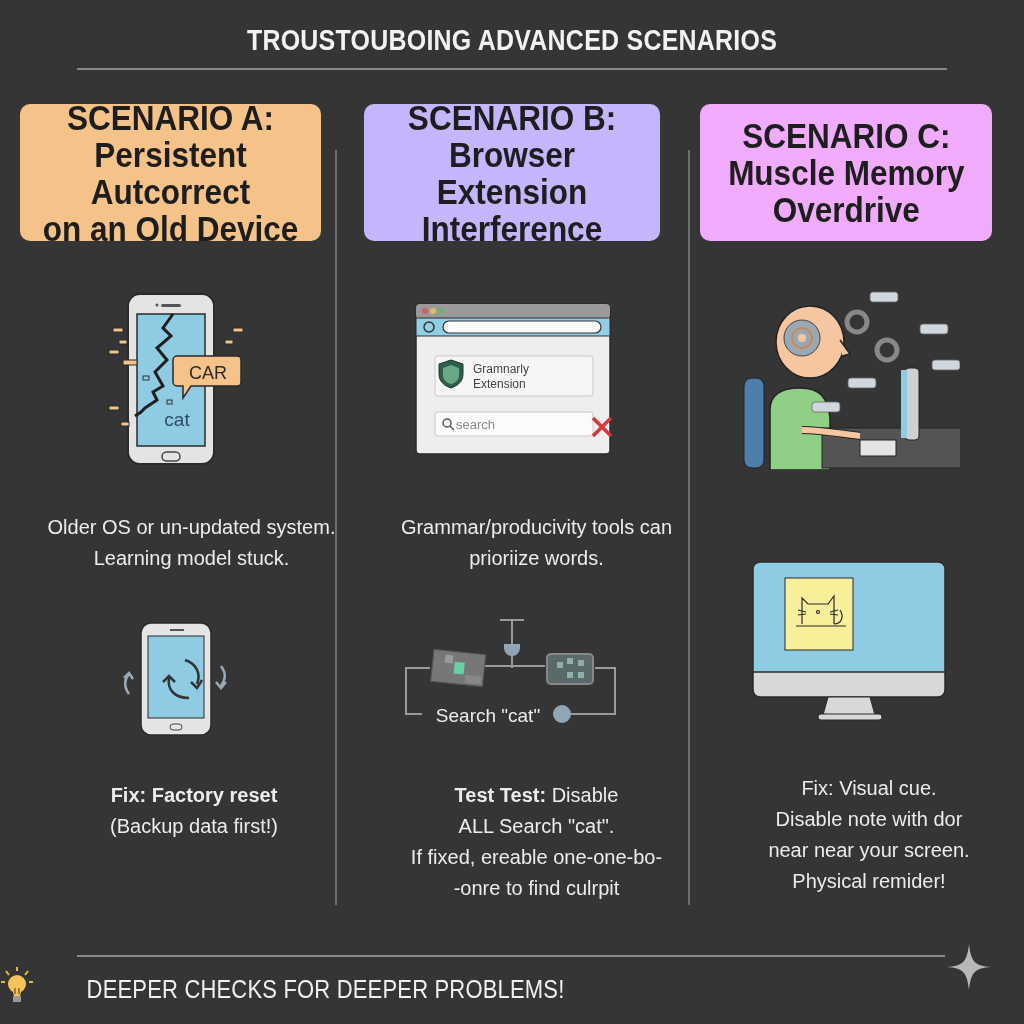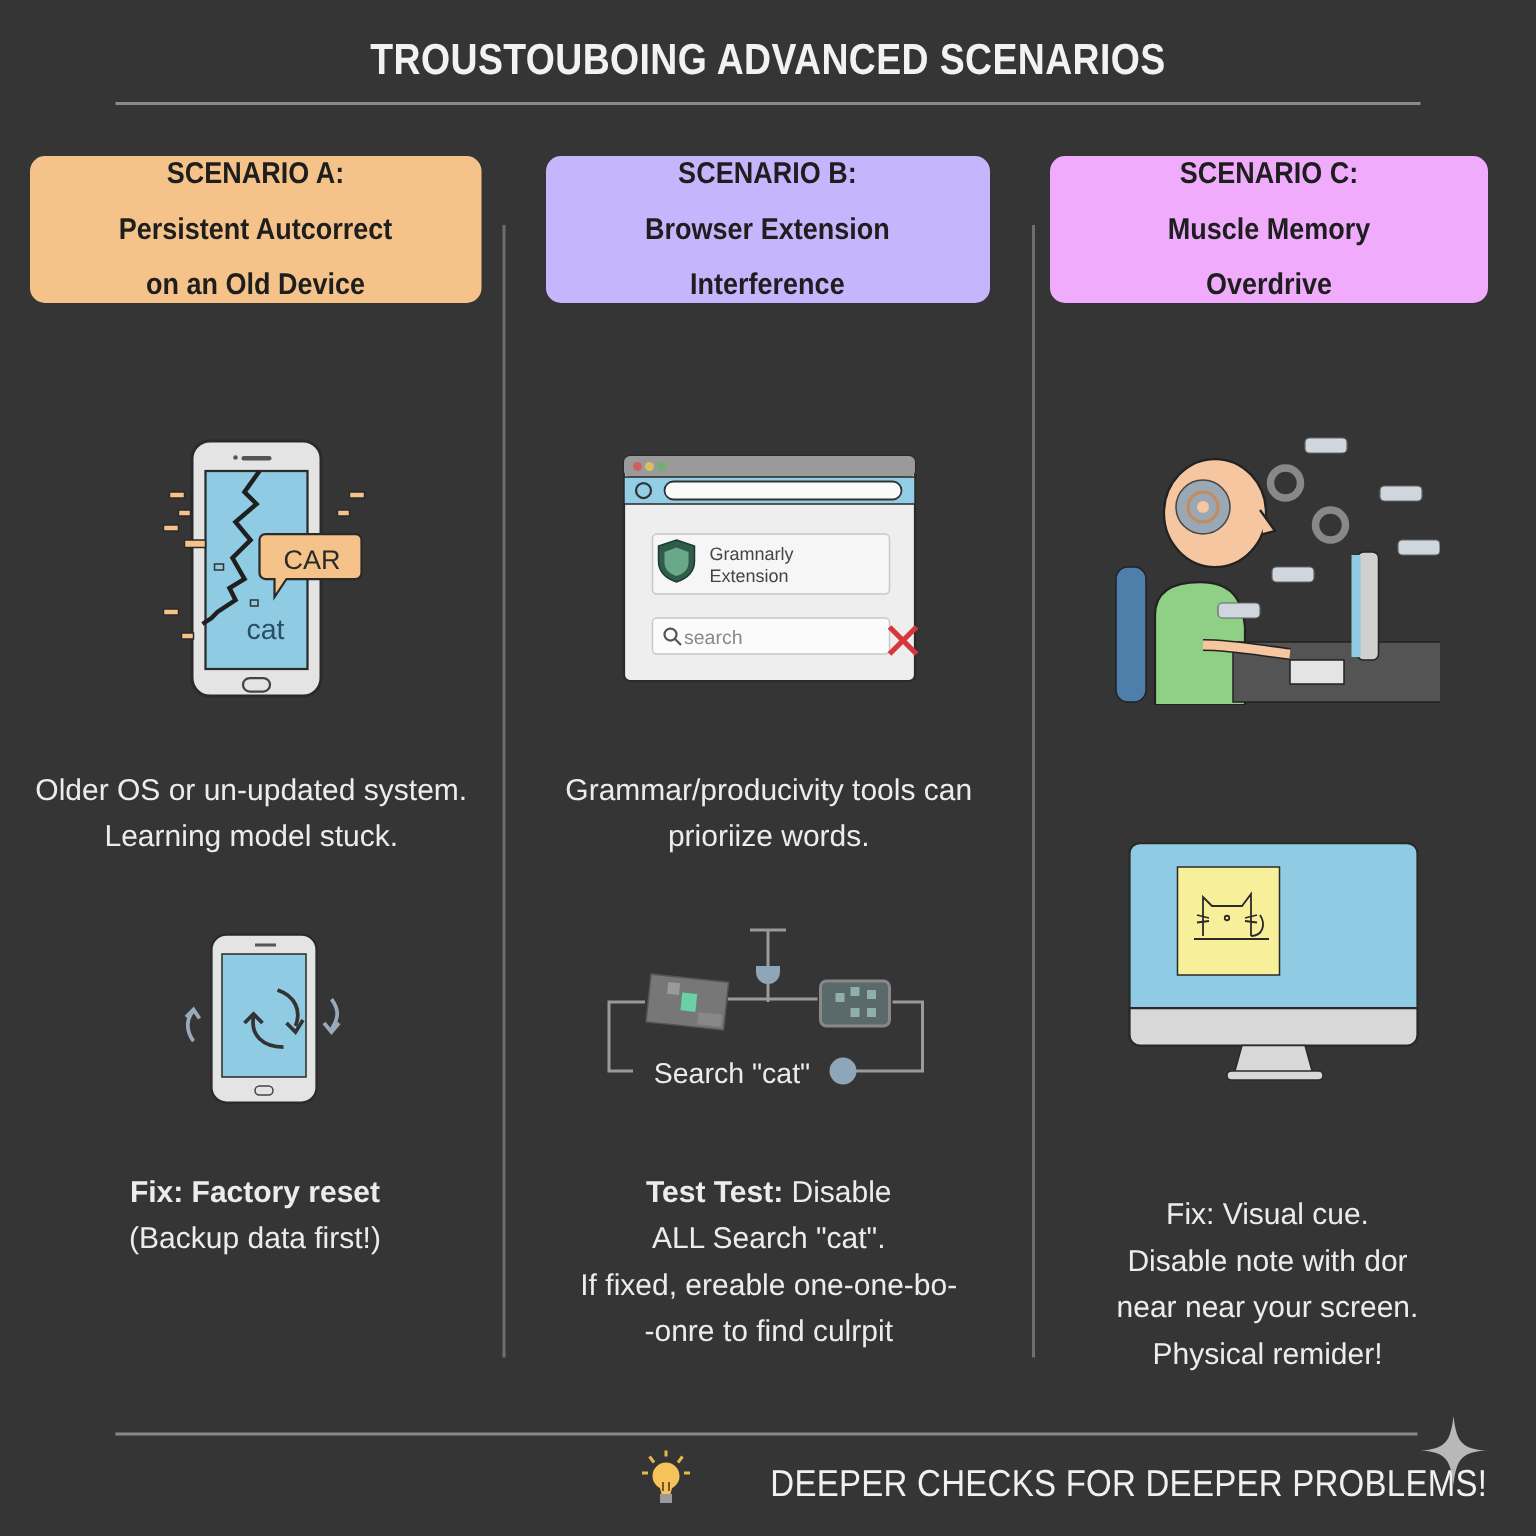--- a/index.html
+++ b/index.html
@@ -6,31 +6,31 @@
   html, body { width: 1024px; height: 1024px; background: #353535; overflow: hidden; }
   body { position: relative; font-family: "Liberation Sans", "DejaVu Sans", sans-serif; color: #f0f0f0; }
 
   .title { position: absolute; left: 0; top: 24px; width: 1024px; text-align: center;
     font-size: 29px; font-weight: bold; letter-spacing: 0.3px; color: #f2f2f2; transform: scaleX(0.86); }
   .rule-top { position: absolute; left: 77px; top: 68px; width: 870px; height: 2px; background: #8a8a8a; }
   .rule-bottom { position: absolute; left: 77px; top: 955px; width: 868px; height: 2px; background: #8a8a8a; }
 
   .col-div { position: absolute; top: 150px; width: 2px; height: 755px; background: #6e6e6e; }
 
-  .card { position: absolute; top: 104px; height: 98px; border-radius: 10px;
+  .card { position: absolute; top: 104px; height: 137px; border-radius: 10px;
     display: flex; align-items: center; justify-content: center; text-align: center;
-    color: #1e1e1e; font-weight: bold; font-size: 20px; line-height: 37px; }
+    color: #1e1e1e; font-weight: bold; font-size: 35px; line-height: 37px; }
   .card span { display: block; transform: scaleX(0.9); }
 
-  .desc { position: absolute; text-align: center; font-size: 20px; line-height: 31px; color: #ececec; }
+  .desc { position: absolute; text-align: center; font-size: 20px; line-height: 31px; color: #ececec; margin-left: 24px; }
   .desc span { display: block; white-space: nowrap; }
 
   .illus { position: absolute; }
 
-  .footer { position: absolute; top: 966px; left: 0; width: 1024px; display: flex; justify-content: flex-end; align-items: center; gap: 20px; }
+  .footer { position: absolute; top: 966px; left: 0; width: 1024px; display: flex; justify-content: flex-start; align-items: center; gap: 20px; }
   .footer-text { font-size: 25px; color: #f0f0f0; letter-spacing: 0.2px; transform: scaleX(0.88); display: inline-block; }
   .sparkle { position: absolute; left: 945px; top: 942px; }
 </style>
 </head>
 <body>
 
 <div class="title">TROUSTOUBOING ADVANCED SCENARIOS</div>
 <div class="rule-top"></div>
 
 <div class="col-div" style="left:335px"></div>
@@ -215,21 +215,21 @@
 <div class="desc" style="left:20px;top:780px;width:300px">
   <span style="font-weight:bold">Fix: Factory reset</span>
   <span>(Backup data first!)</span>
 </div>
 <div class="desc" style="left:345px;top:780px;width:335px">
   <span><b>Test Test:</b><span style="display:inline"> Disable</span></span>
   <span>ALL Search "cat".</span>
   <span>If fixed, ereable one-one-bo-</span>
   <span>-onre to find culrpit</span>
 </div>
-<div class="desc" style="left:700px;top:795px;width:290px">
+<div class="desc" style="left:700px;top:773px;width:290px">
   <span>Fix: Visual cue.</span>
   <span>Disable note with dor</span>
   <span>near near your screen.</span>
   <span>Physical remider!</span>
 </div>
 
 <div class="rule-bottom"></div>
 
 <div class="footer">
   <span>

